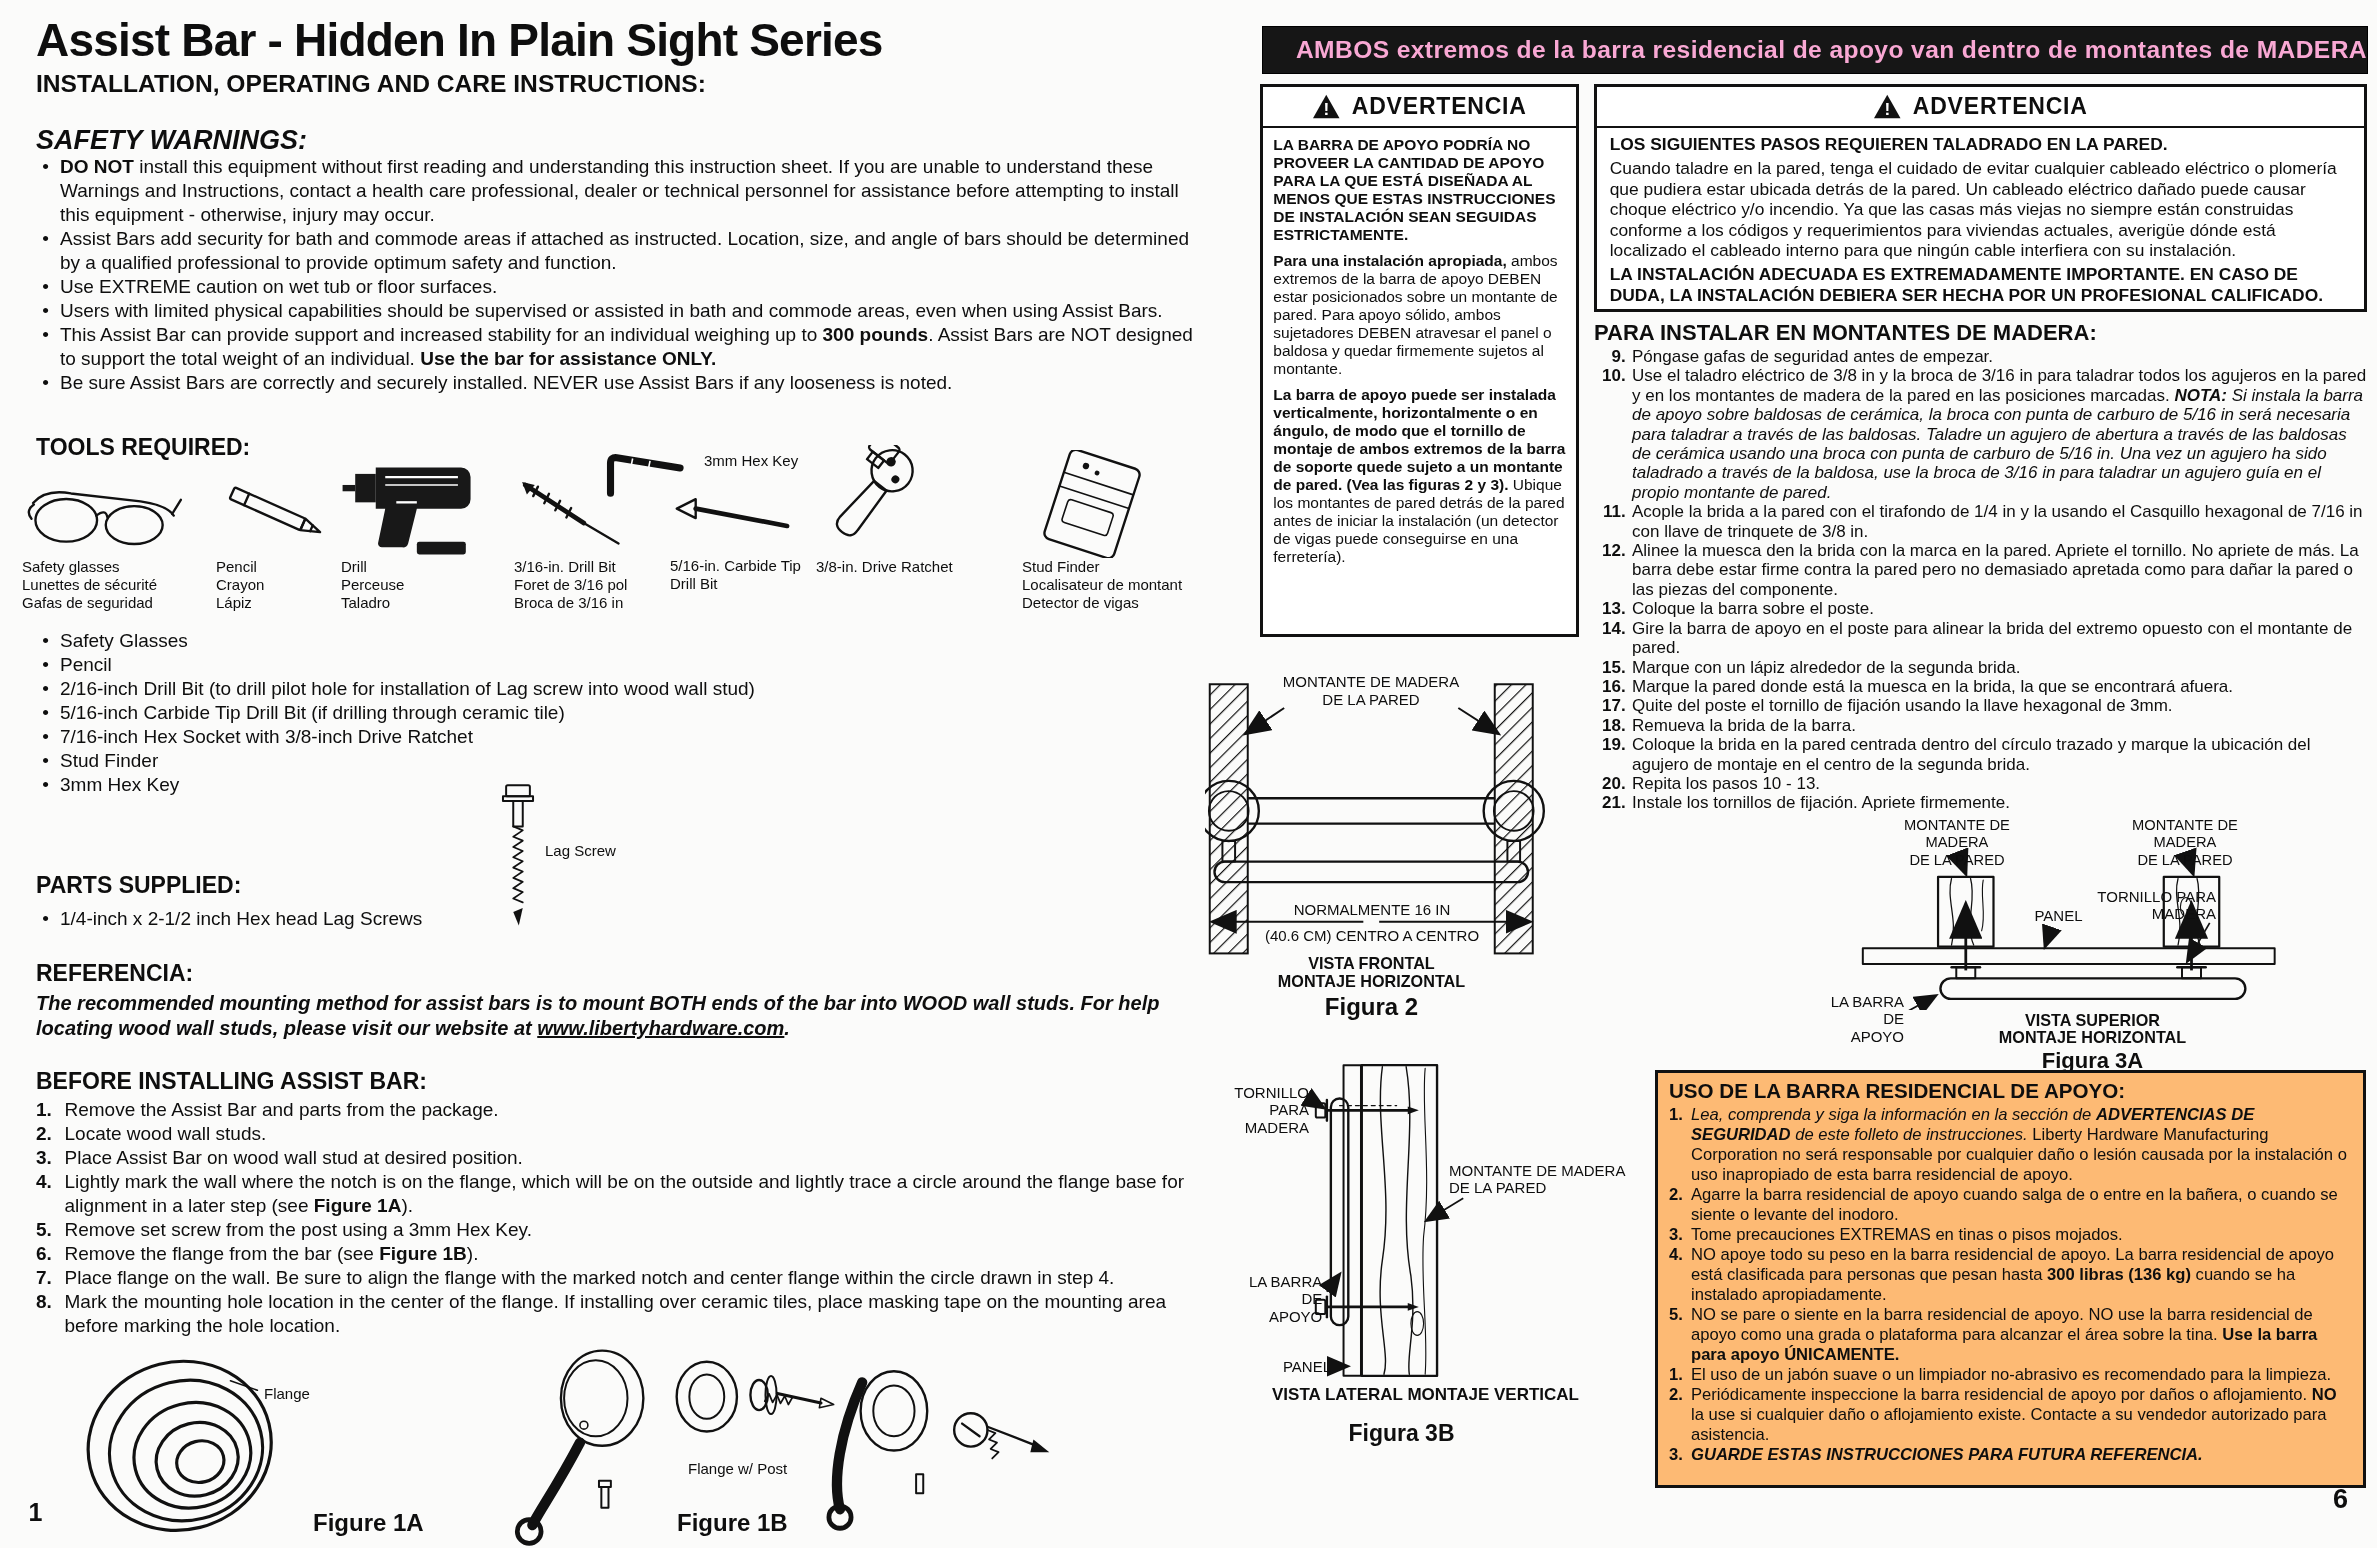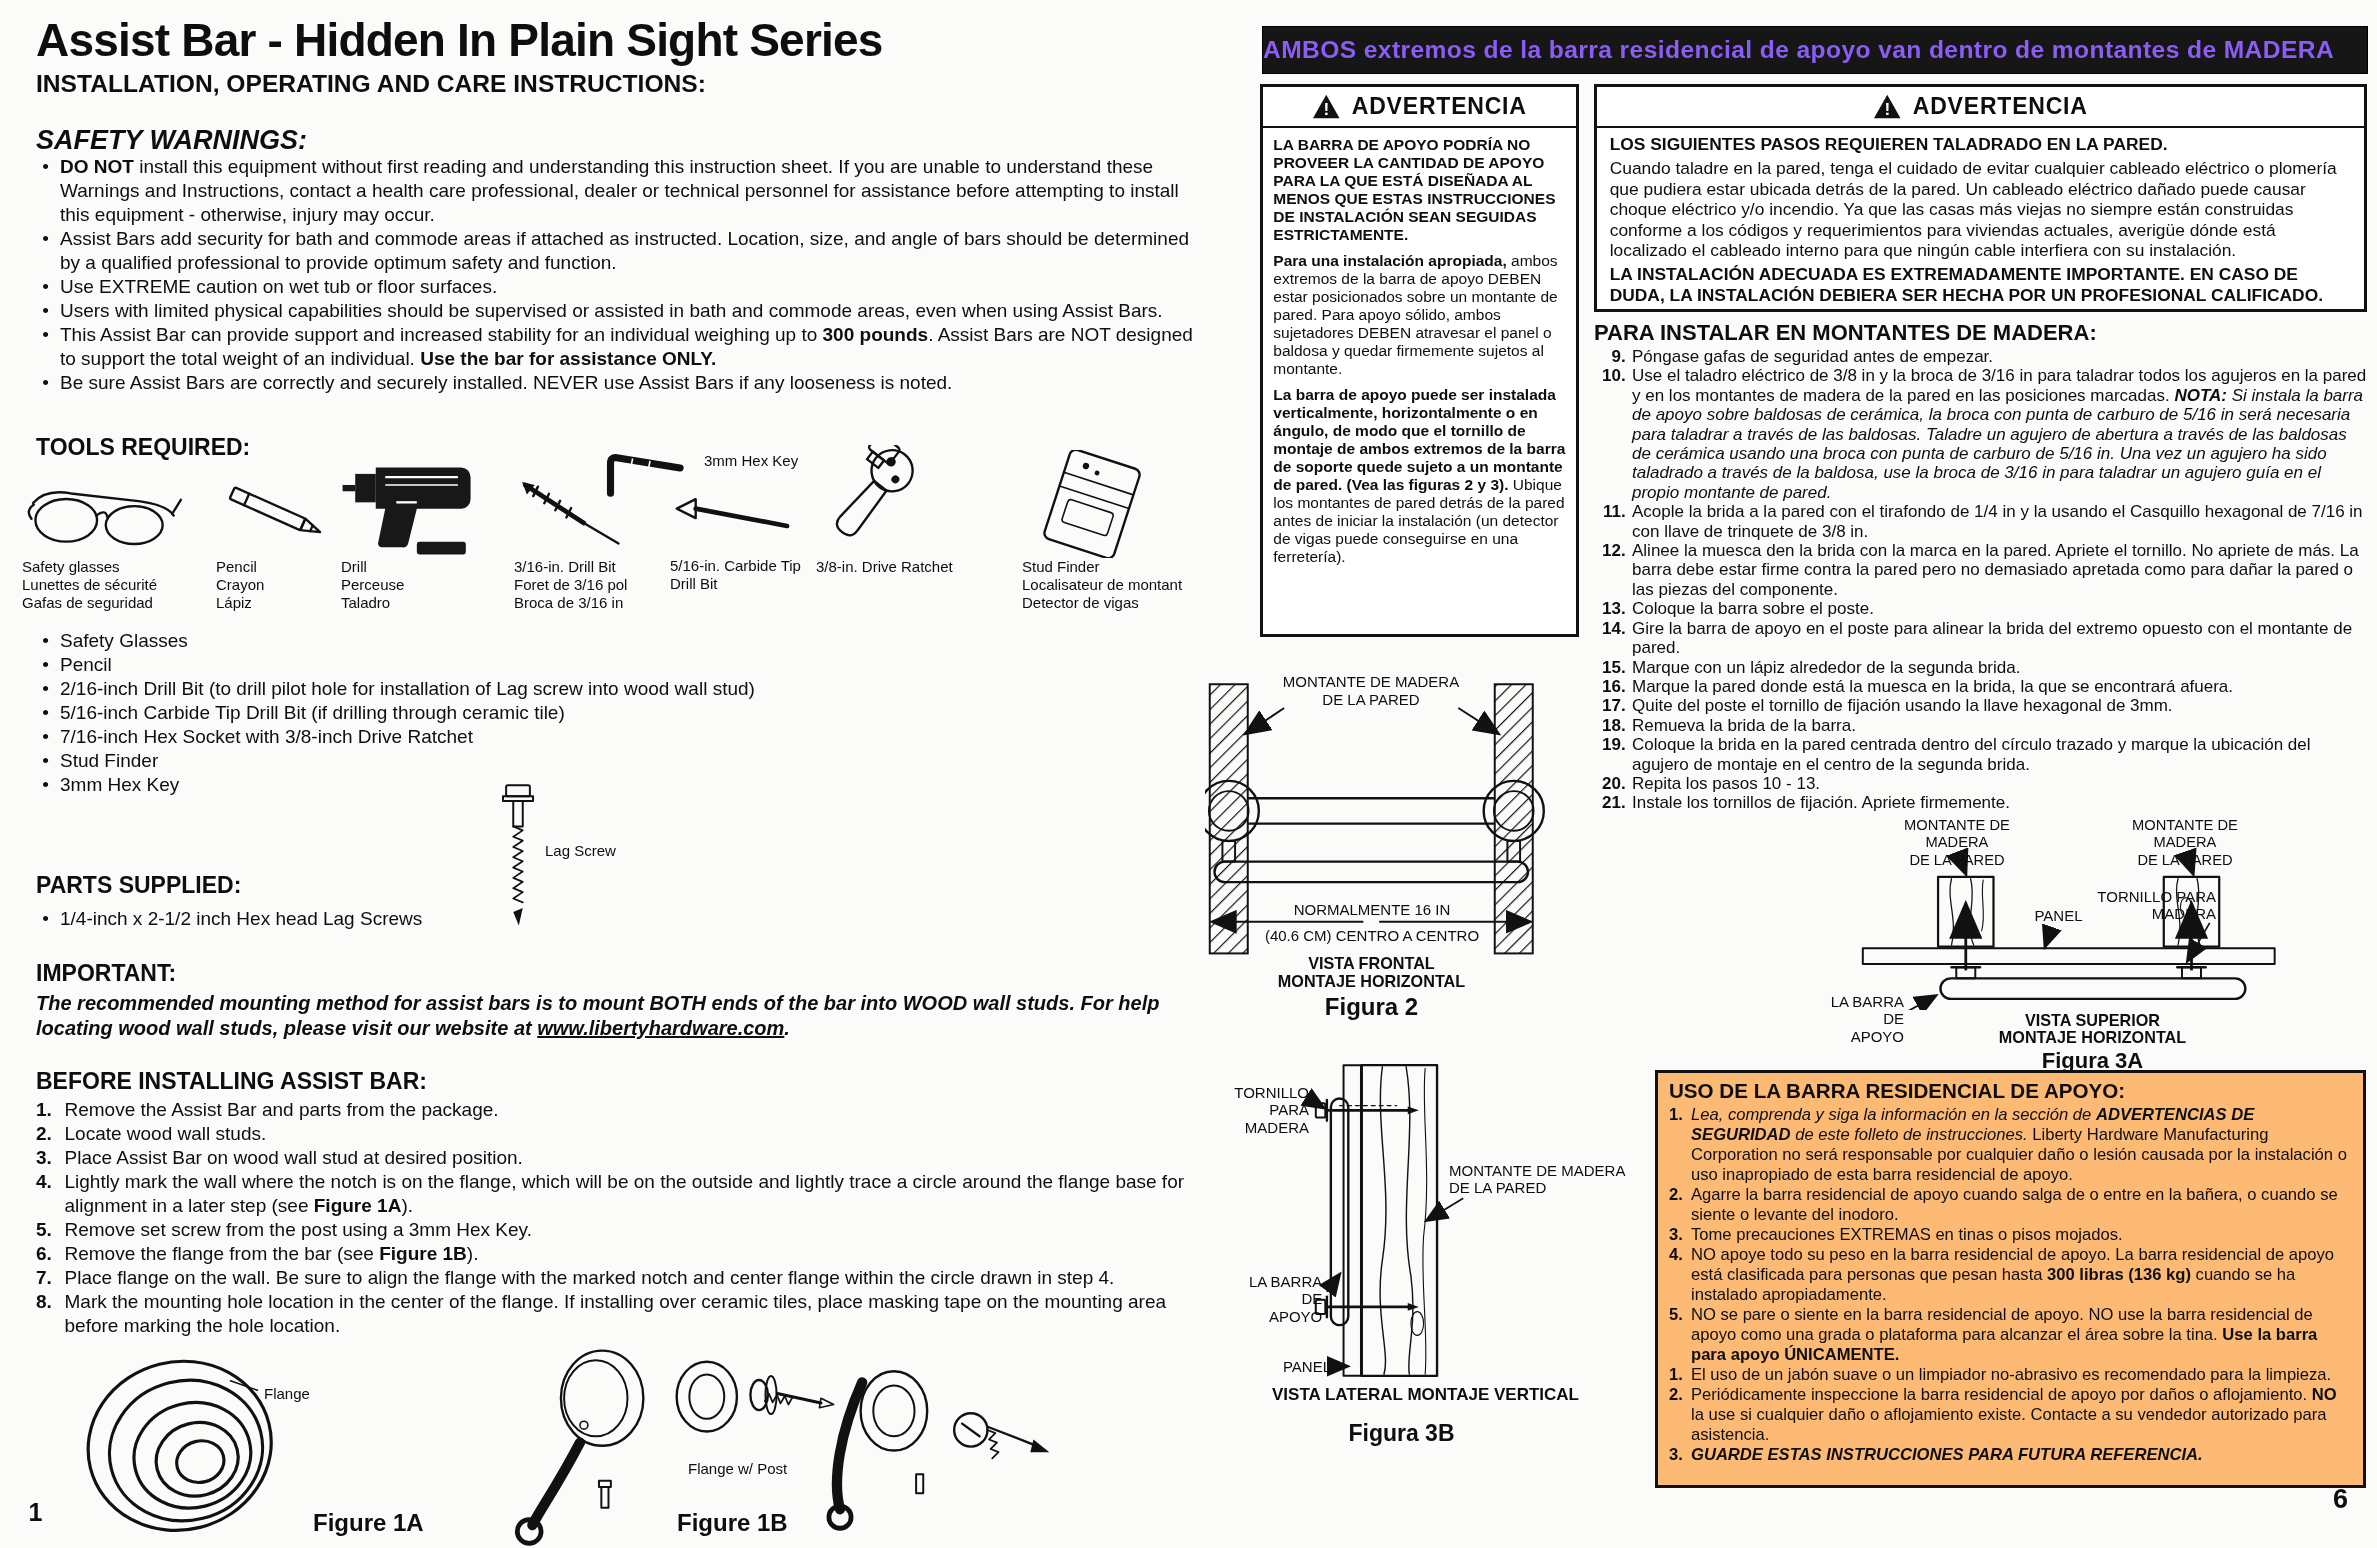--- a/index.html
+++ b/index.html
@@ -17,21 +17,21 @@
 .li::before{content:"\2022";position:absolute;left:6.3px}
 .tool-label{font-size:15px;line-height:18px}
 .checklist{font-size:19px;line-height:24px}
 .step{display:flex}
 .step .num{flex:none;font-weight:bold}
 .steps1{font-size:19px;line-height:24px}
 .steps1 .num{width:28.5px}
 .imp{font-size:20px;line-height:24.6px;font-weight:bold;font-style:italic}
 .figcap{font-size:24px;font-weight:bold}
 .fig-label{font-size:15px;line-height:17.4px}
-.banner{background:#161616;border:1.6px solid #000;color:#8b5cf6;font-size:24.6px;font-weight:bold;text-align:left;line-height:45px;letter-spacing:0.4px}
+.banner{background:#161616;border:1.6px solid #000;color:#f9a8d4;font-size:24.6px;font-weight:bold;text-align:right;line-height:45px;letter-spacing:0.4px}
 .warnbox{border:3.2px solid #111;background:#fff}
 .warnhead{display:flex;align-items:center;justify-content:center;gap:11px;border-bottom:2.4px solid #111;font-weight:bold;height:41px}
 .warnhead .t{font-size:23px;letter-spacing:0.8px}
 .wl .wbody{padding:8px 10.3px;font-size:15.5px;line-height:18px}
 .wl .wbody p{margin-bottom:8px}
 .wr .wbody{padding:6.3px 12.7px;font-size:17.4px;line-height:20.6px}
 .wr .wbody p{margin-bottom:3.2px}
 .steps6{font-size:17px;line-height:19.4px}
 .steps6 .num{width:38px;padding-right:6.3px;text-align:right}
 .usobox{border:3.2px solid #111;background:#fdba74;padding:6.3px 11px}
@@ -211,21 +211,21 @@
   <path class="ln" d="M18,57 l12,5 -12,8 12,5 -12,8 12,5 -12,8 12,5 -12,8 12,5 -12,8 12,5 -12,8 12,5 -12,8 12,5" style="stroke-width:2.2"></path>
   <polygon points="18,165 30,160 25,182" fill="#111"></polygon>
 </svg>
 <div class="abs tool-label" style="left:545px;top:842px">Lag Screw</div>
 
 <div class="abs h3" style="left:36px;top:872px">PARTS SUPPLIED:</div>
 <div class="abs body-list" style="left:36px;top:907px;width:713px">
   <div class="li"><span>1/4-inch x 2-1/2 inch Hex head Lag Screws</span></div>
 </div>
 
-<div class="abs h3" style="left:36px;top:960px">IMPORTANT:</div>
+<div class="abs h3" style="left:36px;top:960px">REFERENCIA:</div>
 <div class="abs imp" style="left:36px;top:991px;width:1153px"><span>The recommended mounting method for assist bars is to mount BOTH ends of the bar into WOOD wall studs. For help locating wood wall studs, please visit our website at </span><span style="text-decoration: underline;">www.libertyhardware.com</span><span>.</span></div>
 
 <div class="abs h3" style="left:36px;top:1068px">BEFORE INSTALLING ASSIST BAR:</div>
 <div class="abs steps1" style="left:36px;top:1098px;width:1165px">
 
 <div class="step">
       <span class="num">1.</span>
       <span><span>Remove the Assist Bar and parts from the package.</span></span>
     </div>
     <div class="step">

